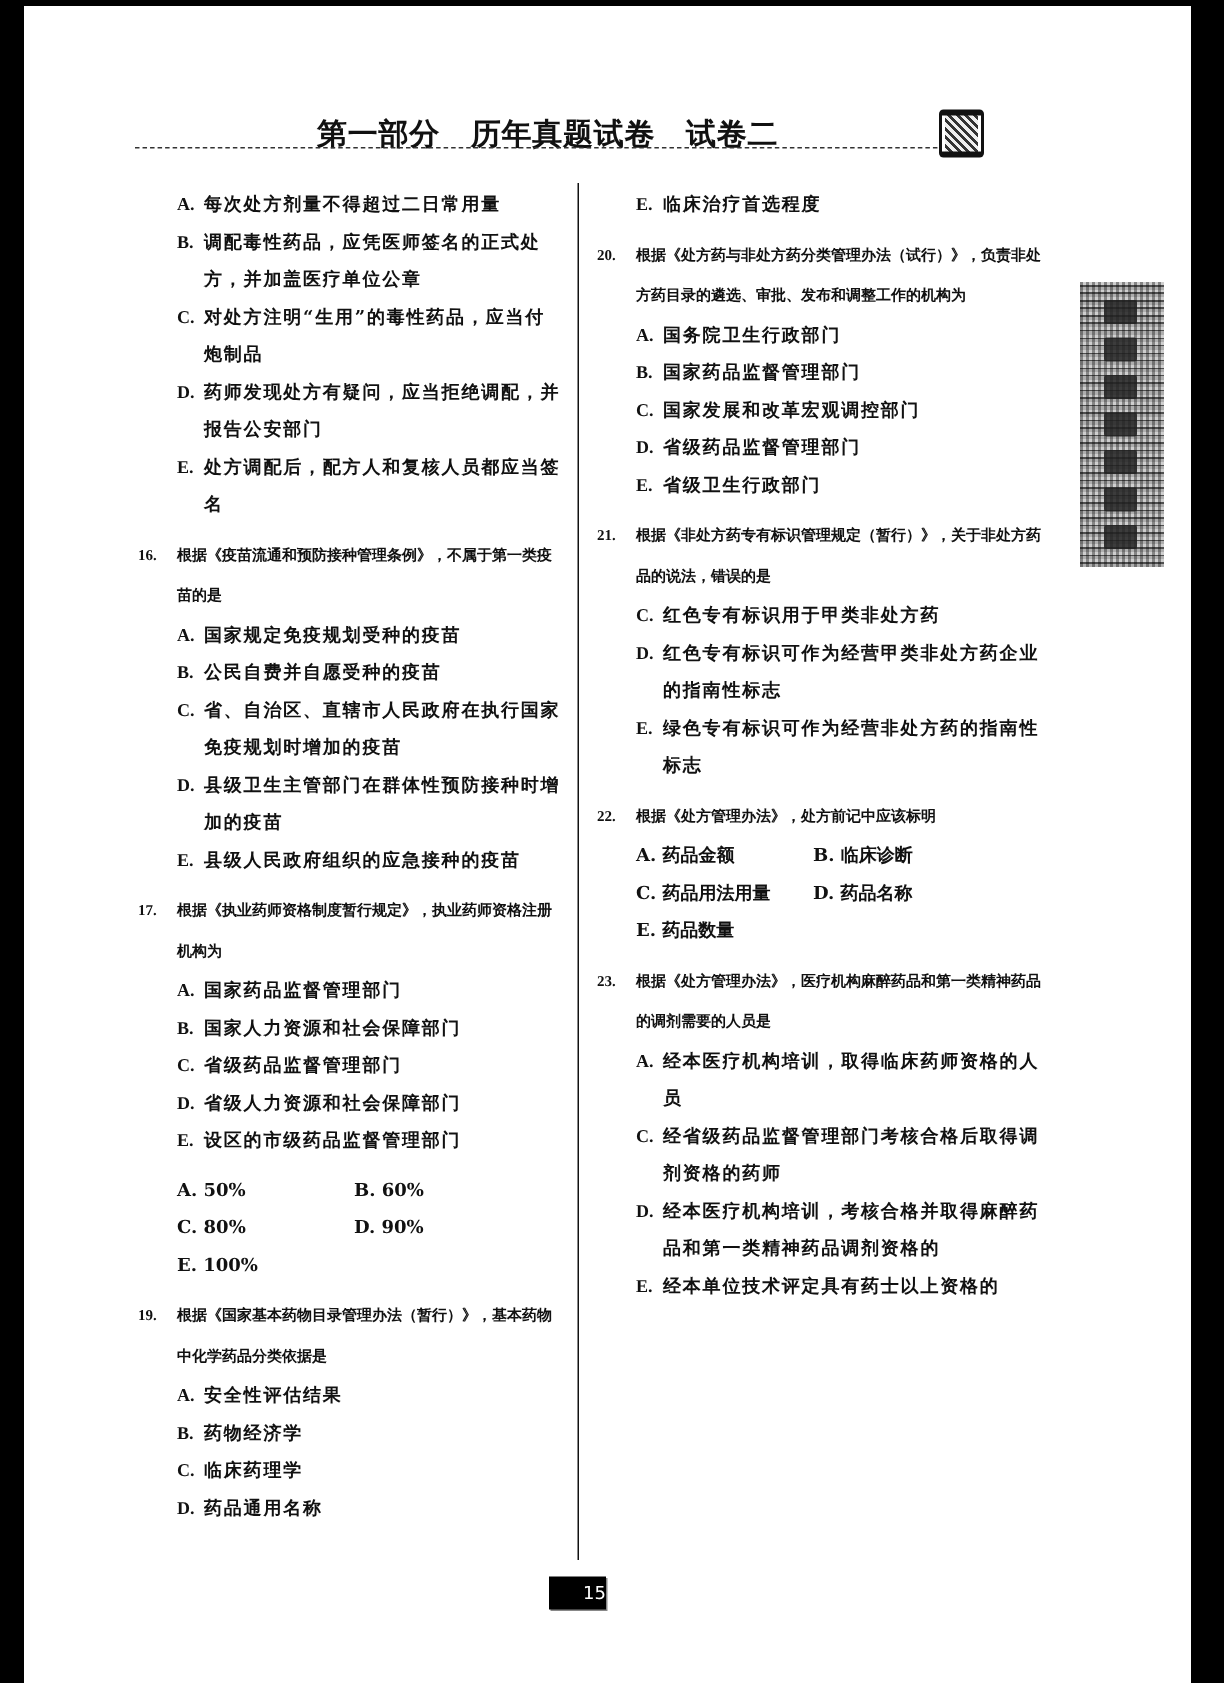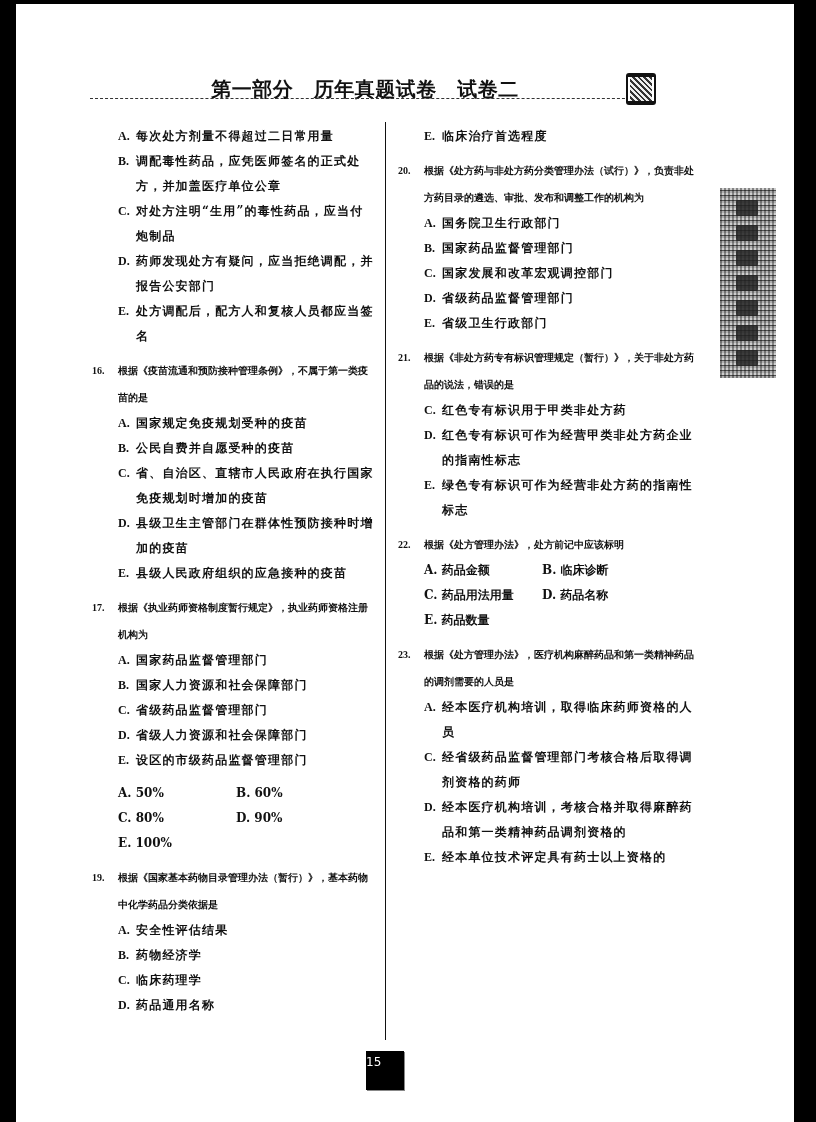--- a/index.html
+++ b/index.html
@@ -47,22 +47,22 @@
   .col-left { left: 92px; width: 282px; }
   .col-right { left: 398px; width: 300px; }
   .q { margin-bottom: 8px; }
   .q-stem { font-size: 10px; font-weight: bold; padding-left: 26px; text-indent: -26px; line-height: 27px; }
   .q-num { display: inline-block; width: 26px; text-indent: 0; font-family: "Liberation Serif", serif; }
   .opt { padding-left: 44px; text-indent: -18px; font-weight: bold; letter-spacing: 1.2px; }
   .opt-key { display: inline-block; width: 18px; text-indent: 0; font-family: "Liberation Serif", serif; letter-spacing: 0; }
   .opt-row { display: flex; padding-left: 26px; font-weight: bold; }
   .opt-row .cell { width: 118px; }
   .page-num {
-    position: absolute; left: 366px; top: 1051px; width: 38px; height: 39px; background: #000;
-    color: #fff; font-family: "DejaVu Sans", sans-serif; font-size: 12px; text-align: left; line-height: 22px;
+    position: absolute; left: 366px; top: 1051px; width: 38px; height: 22px; background: #000;
+    color: #fff; font-family: "DejaVu Sans", sans-serif; font-size: 12px; text-align: right; line-height: 22px;
     box-shadow: 1px 1px 0 #888;
   }
 </style>
 </head>
 <body>
 
 <div class="page"></div>
 
 <div class="header">
   <div class="header-title">第一部分　历年真题试卷　试卷二</div>

